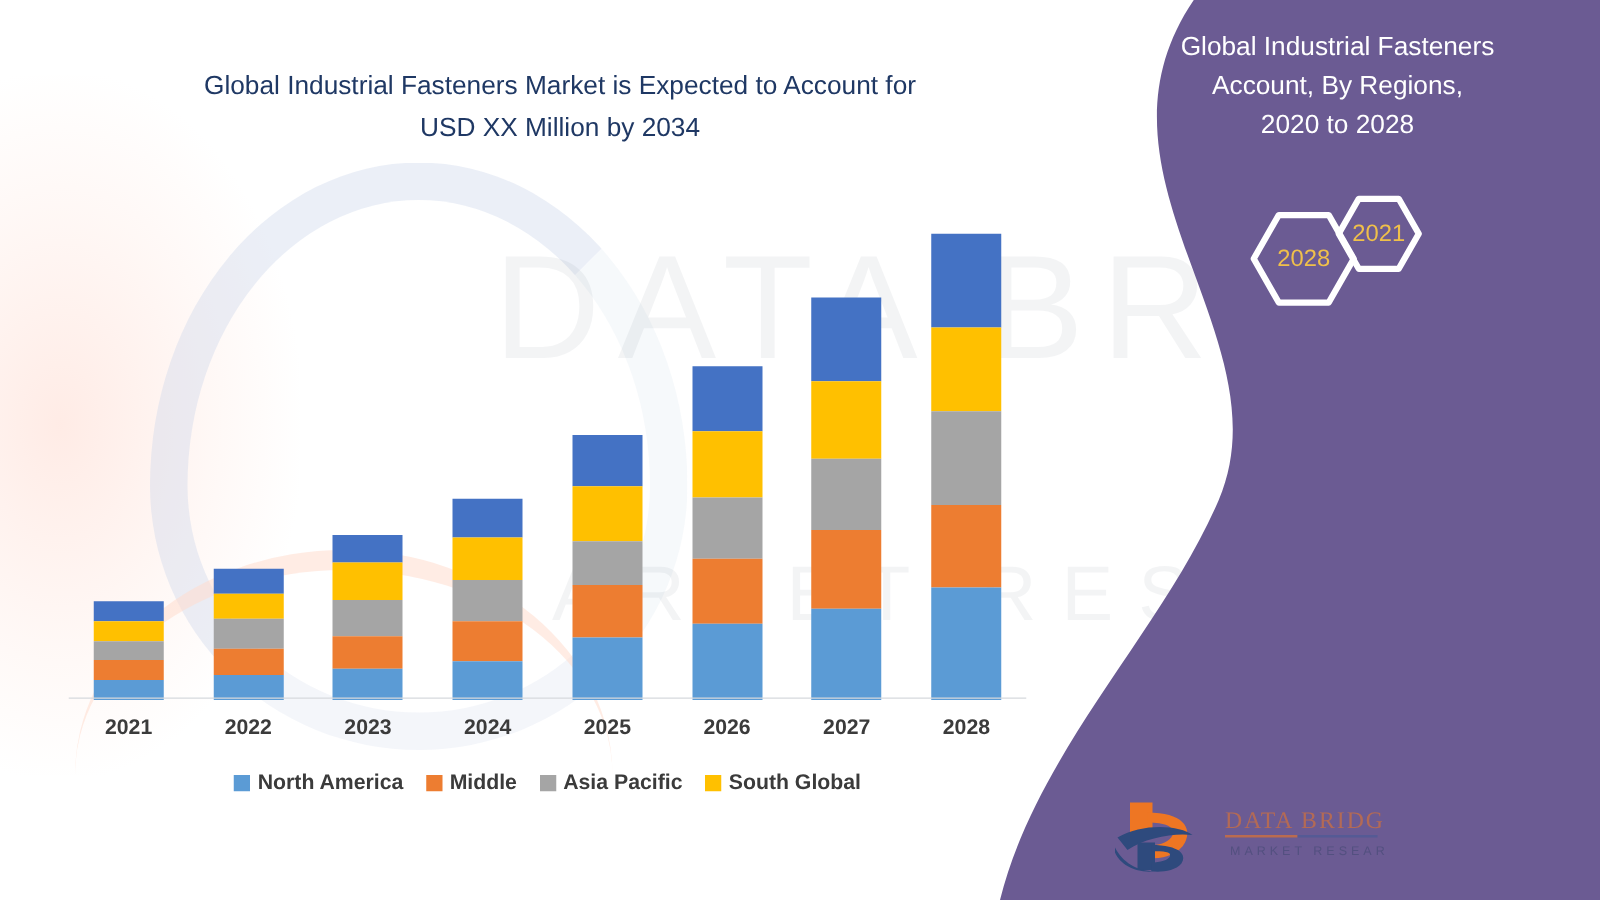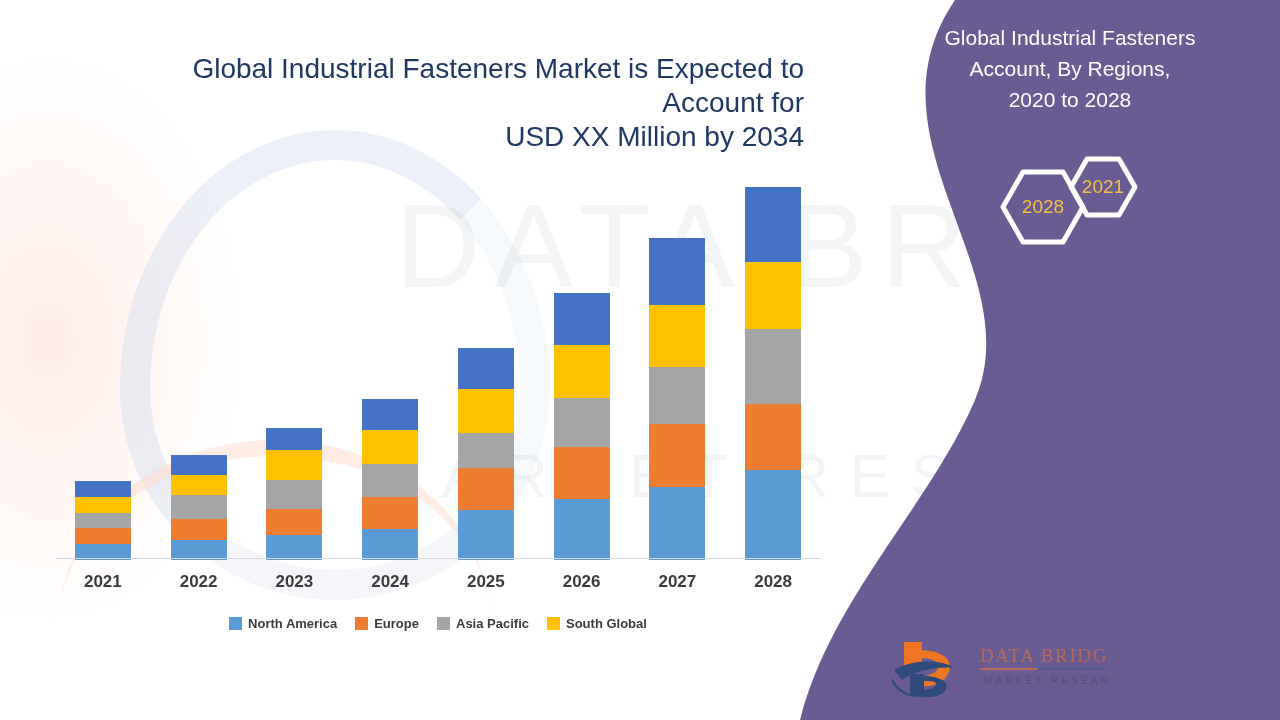--- a/index.html
+++ b/index.html
@@ -55,23 +55,23 @@
     position: absolute; right: 0; top: 0;
     width: 480px; height: 720px;
     pointer-events: none;
   }
   .panel-purple svg { display: block; width: 480px; height: 720px; }
 
   
   .chart-title {
     position: absolute; left: 92px; top: 52px;
     width: 712px;
-    text-align: right;
+    text-align: center;
     color: #1f3864;
-    font-size: 28px;
+    font-size: 21px;
     line-height: 34px;
     font-weight: 400;
   }
 
   .plot {
     position: absolute;
     left: 55px; top: 150px;
     width: 766px; height: 410px;
   }
   .axis-line {
@@ -108,21 +108,21 @@
     width: 766px;
     display: flex;
     justify-content: center;
     align-items: center;
     gap: 18px;
   }
   .legend-item { display: flex; align-items: center; gap: 6px; }
   .legend-swatch { width: 13px; height: 13px; display: block; }
   .legend-label {
     color: #3b3b3b;
-    font-size: 13px;
+    font-size: 17px;
     font-weight: 700;
     white-space: nowrap;
   }
 
   
   .panel-title {
     position: absolute; left: 905px; top: 22px;
     width: 330px;
     text-align: center;
     color: #ffffff;
@@ -242,21 +242,21 @@
       <div class="xlabel" style="left: 577.375px;">2027</div>
       <div class="xlabel" style="left: 673.125px;">2028</div>
     </div>
   <div class="legend" id="legend">
       <div class="legend-item">
         <span class="legend-swatch" style="background: rgb(91, 155, 213);"></span>
         <span class="legend-label">North America</span>
       </div>
       <div class="legend-item">
         <span class="legend-swatch" style="background: rgb(237, 125, 49);"></span>
-        <span class="legend-label">Europe</span>
+        <span class="legend-label">Middle</span>
       </div>
       <div class="legend-item">
         <span class="legend-swatch" style="background: rgb(165, 165, 165);"></span>
         <span class="legend-label">Asia Pacific</span>
       </div>
       <div class="legend-item">
         <span class="legend-swatch" style="background: rgb(255, 192, 0);"></span>
         <span class="legend-label">South Global</span>
       </div>
     </div>

